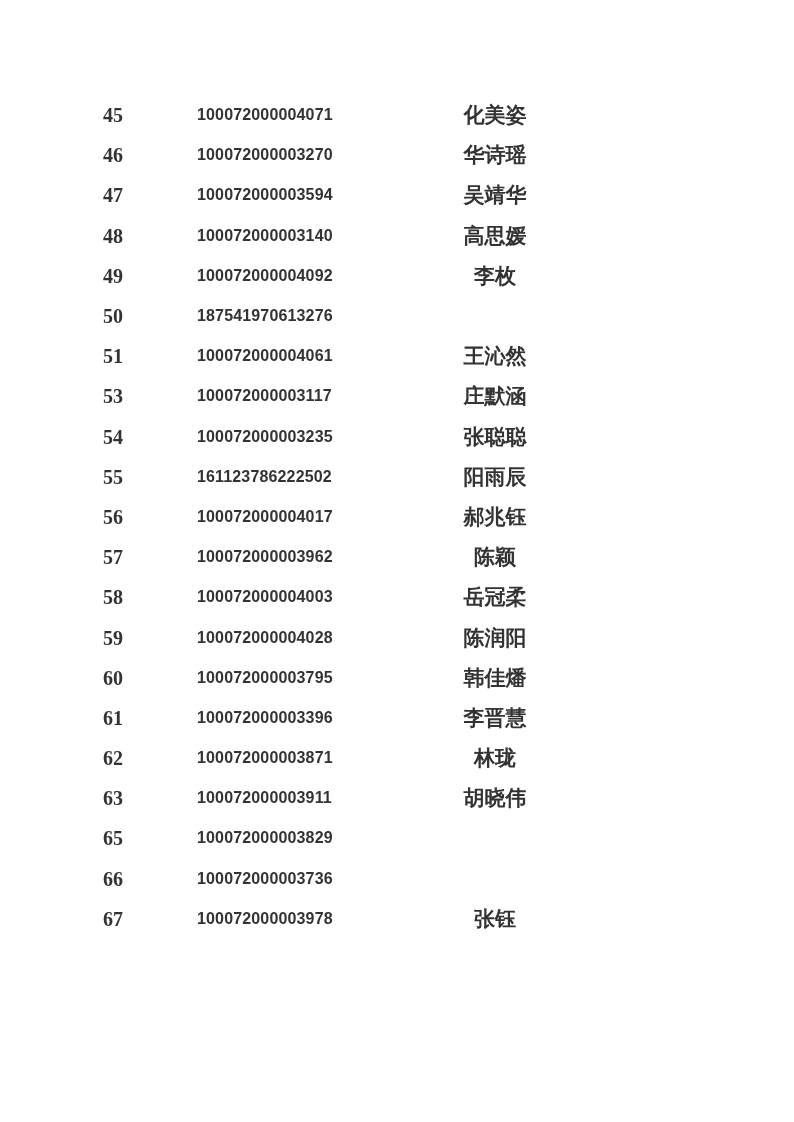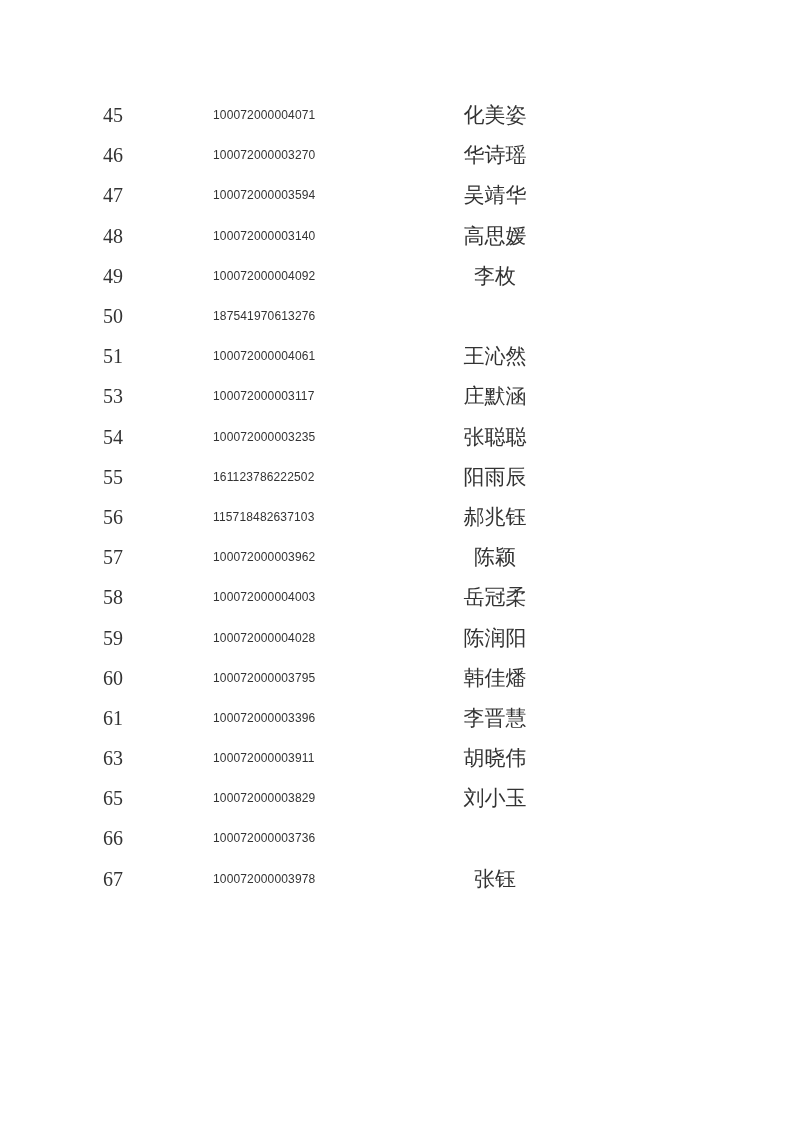--- a/index.html
+++ b/index.html
@@ -17,37 +17,38 @@
   }
   .table {
     position: absolute;
     top: 95px;
     left: 0;
     width: 794px;
   }
   .row {
     position: relative;
     height: 40.2px;
+    font-weight: bold;
   }
   .cell {
     position: absolute;
     top: 50%;
     transform: translateY(-50%);
     color: #333333;
     white-space: nowrap;
   }
   .col-num {
     left: 103px;
     font-family: "Liberation Serif", "DejaVu Serif", serif;
     font-size: 20px;
   }
   .col-id {
-    left: 213px;
+    left: 197px;
     font-family: "Liberation Sans", "DejaVu Sans", sans-serif;
-    font-size: 12px;
+    font-size: 16px;
     letter-spacing: 0.15px;
     text-align: right;
   }
   .col-name {
     left: 395px;
     width: 200px;
     text-align: center;
     font-size: 21px;
     font-family: "Liberation Sans", "DejaVu Sans", sans-serif;
   }
@@ -113,21 +114,21 @@
       </div>
 
       <div class="row">
         <span class="cell col-num">55</span>
         <span class="cell col-id">161123786222502</span>
         <span class="cell col-name">阳雨辰</span>
       </div>
 
       <div class="row">
         <span class="cell col-num">56</span>
-        <span class="cell col-id">115718482637103</span>
+        <span class="cell col-id">100072000004017</span>
         <span class="cell col-name">郝兆钰</span>
       </div>
 
       <div class="row">
         <span class="cell col-num">57</span>
         <span class="cell col-id">100072000003962</span>
         <span class="cell col-name">陈颖</span>
       </div>
 
       <div class="row">
@@ -147,32 +148,36 @@
         <span class="cell col-id">100072000003795</span>
         <span class="cell col-name">韩佳燔</span>
       </div>
 
       <div class="row">
         <span class="cell col-num">61</span>
         <span class="cell col-id">100072000003396</span>
         <span class="cell col-name">李晋慧</span>
       </div>
 
+      <div class="row">
+        <span class="cell col-num">62</span>
+        <span class="cell col-id">100072000003871</span>
+        <span class="cell col-name">林珑</span>
+      </div>
 
       <div class="row">
         <span class="cell col-num">63</span>
         <span class="cell col-id">100072000003911</span>
         <span class="cell col-name">胡晓伟</span>
       </div>
 
 
       <div class="row">
         <span class="cell col-num">65</span>
         <span class="cell col-id">100072000003829</span>
-        <span class="cell col-name">刘小玉</span>
       </div>
 
       <div class="row">
         <span class="cell col-num">66</span>
         <span class="cell col-id">100072000003736</span>
       </div>
 
       <div class="row">
         <span class="cell col-num">67</span>
         <span class="cell col-id">100072000003978</span>

